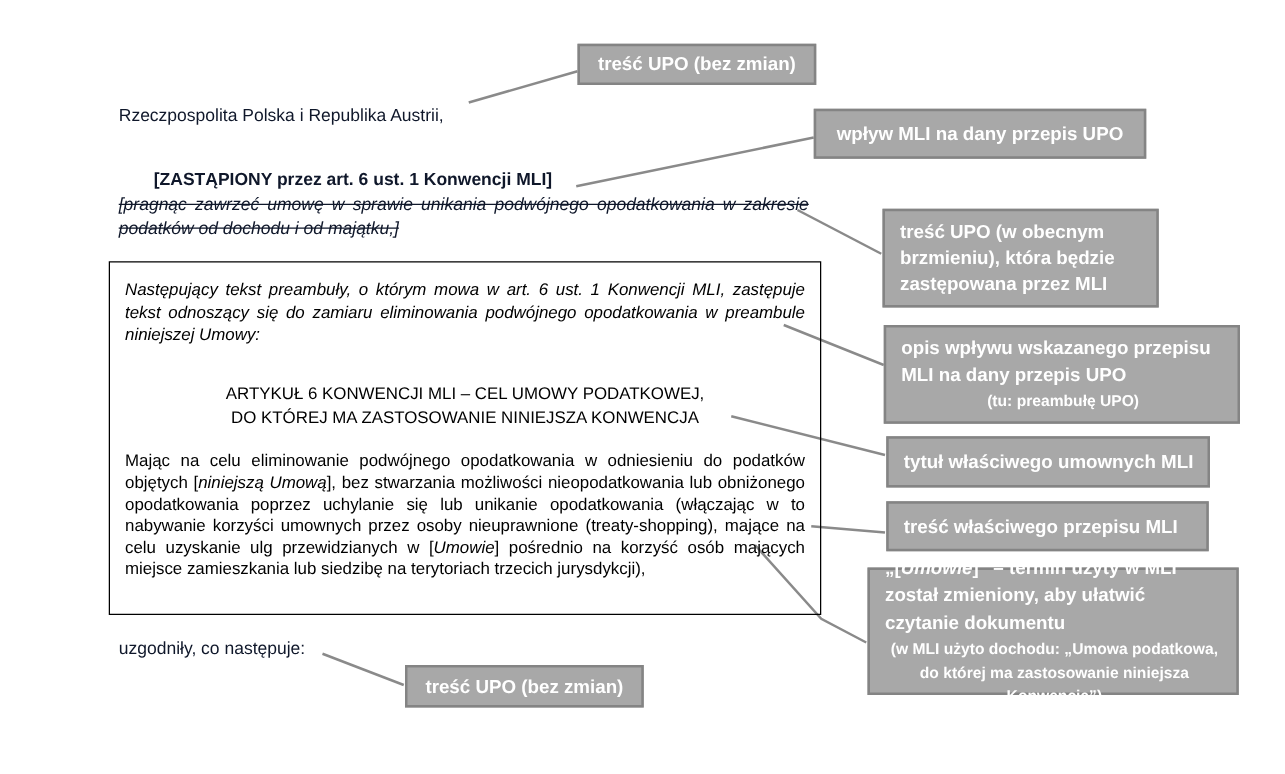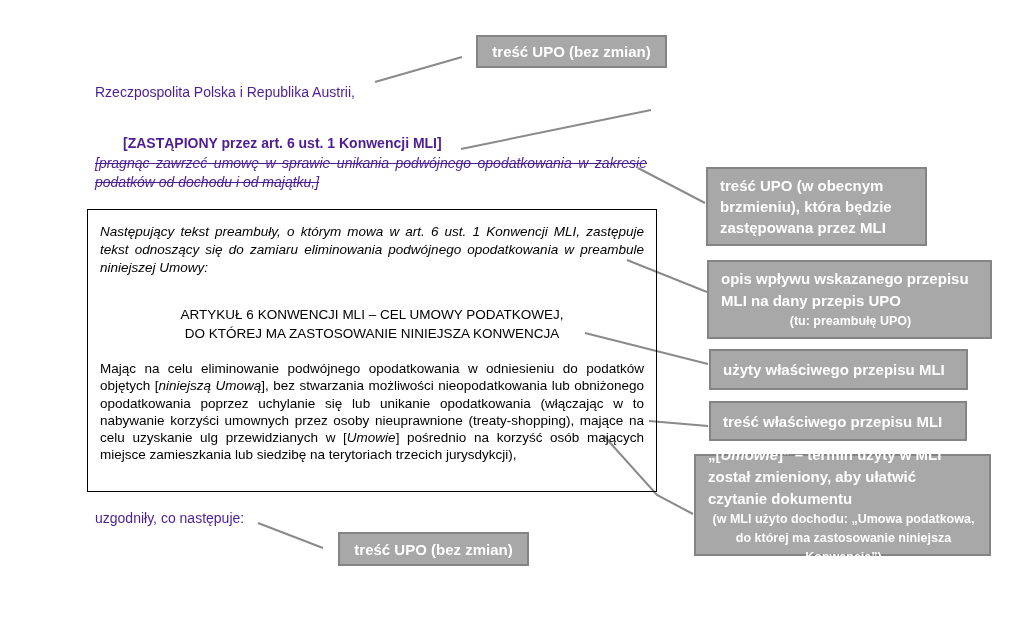--- a/index.html
+++ b/index.html
@@ -21,21 +21,21 @@
     background:#ffffff;
     overflow:hidden;
   }
   .connectors{
     position:absolute;left:0;top:0;width:1028px;height:619px;
     pointer-events:none;
   }
   .connectors line,.connectors polyline{
     stroke:var(--connector);stroke-width:2;fill:none;
   }
-  .txt{position:absolute;color:#4c1d95;}
+  .txt{position:absolute;color:#0f172a;}
   .intro-line{left:95px;top:84px;font-size:14px;}
   .replaced-header{left:95px;top:135px;font-size:14px;font-weight:bold;padding-left:28px;}
   .struck-par{
     left:95px;top:154px;width:552px;
     font-size:14px;line-height:19px;
     font-style:italic;text-align:justify;
     text-decoration:line-through;
   }
   .closing-line{left:95px;top:510px;font-size:14px;text-align:center;}
 
@@ -60,21 +60,21 @@
   .callout{
     position:absolute;
     background:var(--callout-fill);
     border:2px solid var(--callout-border);
     box-sizing:border-box;
     color:var(--callout-text);
     font-weight:bold;font-size:15px;line-height:21px;
     display:flex;flex-direction:column;justify-content:center;
     padding:4px 10px 4px 12px;
   }
-  .callout.center{align-items:center;text-align:center;padding:0 4px;margin-left:14px;}
+  .callout.center{align-items:center;text-align:center;padding:0 4px;}
   .callout .note{font-size:12.5px;line-height:19px;text-align:center;}
   .callout .big{line-height:22px;}
   .c1{left:462px;top:35px;width:191px;height:33px;}
   .c2{left:651px;top:87px;width:266px;height:40px;}
   .c3{left:706px;top:167px;width:221px;height:79px;}
   .c4{left:707px;top:260px;width:285px;height:79px;}
   .c5{left:709px;top:349px;width:259px;height:41px;}
   .c6{left:709px;top:401px;width:258px;height:40px;}
   .c7{left:694px;top:454px;width:297px;height:102px;}
   .c8{left:324px;top:532px;width:191px;height:34px;}
@@ -109,32 +109,35 @@
     </p>
     <p class="body-par"><span>Mając na celu eliminowanie podwójnego opodatkowania w odniesieniu do podatków objętych [</span><i>niniejszą Umową</i><span>], bez stwarzania możliwości nieopodatkowania lub obniżonego opodatkowania poprzez uchylanie się lub unikanie opodatkowania (włączając w to nabywanie korzyści umownych przez osoby nieuprawnione (treaty-shopping), mające na celu uzyskanie ulg przewidzianych w [</span><i>Umowie</i><span>] pośrednio na korzyść osób mających miejsce zamieszkania lub siedzibę na terytoriach trzecich jurysdykcji),</span></p>
   </div>
 
   <div class="txt closing-line">uzgodniły, co następuje:</div>
 
   <div class="callout center c1">
     <span>treść UPO (bez zmian)</span>
   </div>
 
+  <div class="callout center c2">
+    <span>wpływ MLI na dany przepis UPO</span>
+  </div>
 
   <div class="callout c3">
     <span>treść UPO (w obecnym brzmieniu), która będzie zastępowana przez MLI</span>
   </div>
 
   <div class="callout c4">
     <span class="big">opis wpływu wskazanego przepisu MLI na dany przepis UPO</span>
     <span class="note">(tu: preambułę UPO)</span>
   </div>
 
   <div class="callout c5">
-    <span>użyty właściwego przepisu MLI</span>
+    <span>tytuł właściwego umownych MLI</span>
   </div>
 
   <div class="callout c6">
     <span>treść właściwego przepisu MLI</span>
   </div>
 
   <div class="callout c7">
     <span class="big"><span>„[</span><i>Umowie</i><span>]” – termin użyty w MLI został zmieniony, aby ułatwić czytanie dokumentu</span></span>
     <span class="note">(w MLI użyto dochodu: „Umowa podatkowa, do której ma zastosowanie niniejsza Konwencja”)</span>
   </div>

